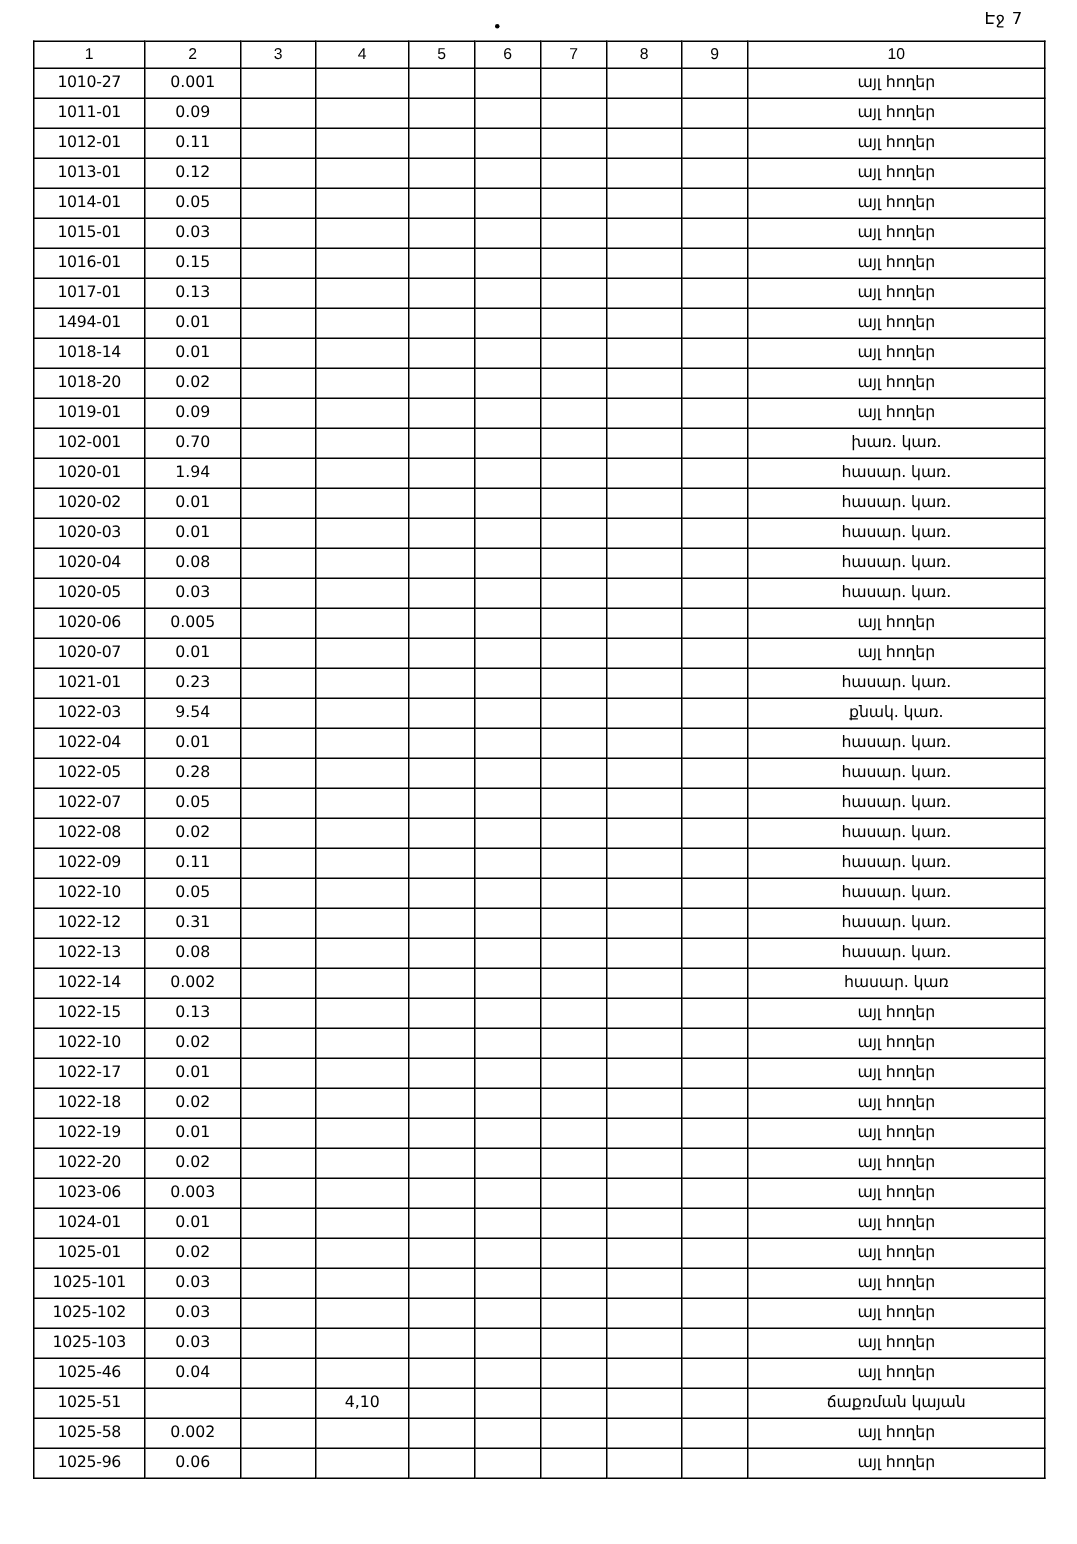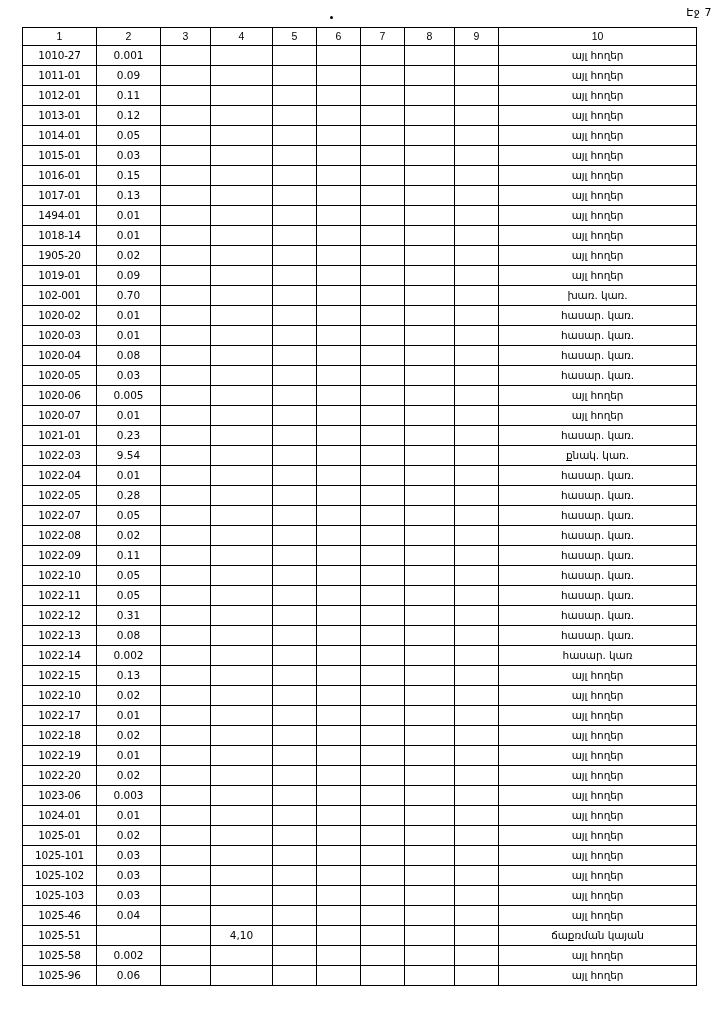--- a/index.html
+++ b/index.html
@@ -18,21 +18,21 @@
   .page {
     position: relative;
     width: 718px;
     height: 1029px;
     box-sizing: border-box;
     padding: 0;
   }
   .page-header {
     position: absolute;
     top: 6px;
-    right: 6px;
+    right: 36px;
     font-size: 11px;
     font-family: "DejaVu Sans", sans-serif;
     letter-spacing: 0.5px;
     white-space: nowrap;
   }
   .dot-mark {
     position: absolute;
     top: 16px;
     left: 330px;
     width: 3px;
@@ -243,21 +243,21 @@
           <td class="num c3"></td>
           <td class="num c4"></td>
           <td class="num c5"></td>
           <td class="num c6"></td>
           <td class="num c7"></td>
           <td class="num c8"></td>
           <td class="num c9"></td>
           <td class="note c10">այլ հողեր</td>
         </tr>
         <tr>
-          <td class="code c1">1905-20</td>
+          <td class="code c1">1018-20</td>
           <td class="num c2">0.02</td>
           <td class="num c3"></td>
           <td class="num c4"></td>
           <td class="num c5"></td>
           <td class="num c6"></td>
           <td class="num c7"></td>
           <td class="num c8"></td>
           <td class="num c9"></td>
           <td class="note c10">այլ հողեր</td>
         </tr>
@@ -279,20 +279,32 @@
           <td class="num c3"></td>
           <td class="num c4"></td>
           <td class="num c5"></td>
           <td class="num c6"></td>
           <td class="num c7"></td>
           <td class="num c8"></td>
           <td class="num c9"></td>
           <td class="note c10">խառ. կառ.</td>
         </tr>
         <tr>
+          <td class="code c1">1020-01</td>
+          <td class="num c2">1.94</td>
+          <td class="num c3"></td>
+          <td class="num c4"></td>
+          <td class="num c5"></td>
+          <td class="num c6"></td>
+          <td class="num c7"></td>
+          <td class="num c8"></td>
+          <td class="num c9"></td>
+          <td class="note c10">հասար. կառ.</td>
+        </tr>
+        <tr>
           <td class="code c1">1020-02</td>
           <td class="num c2">0.01</td>
           <td class="num c3"></td>
           <td class="num c4"></td>
           <td class="num c5"></td>
           <td class="num c6"></td>
           <td class="num c7"></td>
           <td class="num c8"></td>
           <td class="num c9"></td>
           <td class="note c10">հասար. կառ.</td>
@@ -436,32 +448,20 @@
           <td class="num c4"></td>
           <td class="num c5"></td>
           <td class="num c6"></td>
           <td class="num c7"></td>
           <td class="num c8"></td>
           <td class="num c9"></td>
           <td class="note c10">հասար. կառ.</td>
         </tr>
         <tr>
           <td class="code c1">1022-10</td>
-          <td class="num c2">0.05</td>
-          <td class="num c3"></td>
-          <td class="num c4"></td>
-          <td class="num c5"></td>
-          <td class="num c6"></td>
-          <td class="num c7"></td>
-          <td class="num c8"></td>
-          <td class="num c9"></td>
-          <td class="note c10">հասար. կառ.</td>
-        </tr>
-        <tr>
-          <td class="code c1">1022-11</td>
           <td class="num c2">0.05</td>
           <td class="num c3"></td>
           <td class="num c4"></td>
           <td class="num c5"></td>
           <td class="num c6"></td>
           <td class="num c7"></td>
           <td class="num c8"></td>
           <td class="num c9"></td>
           <td class="note c10">հասար. կառ.</td>
         </tr>

